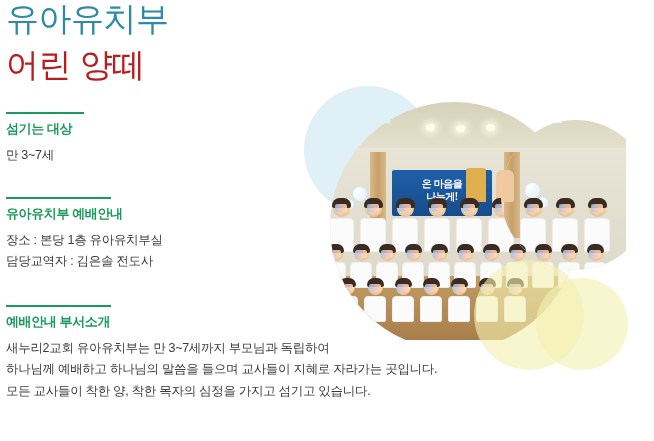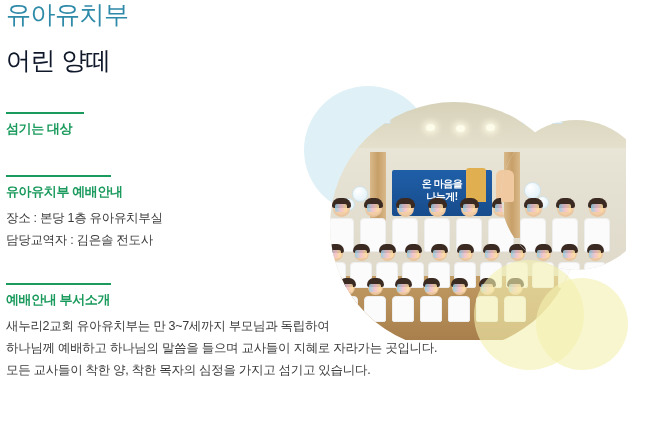--- a/index.html
+++ b/index.html
@@ -21,27 +21,27 @@
   }
 
   
   .title-block {
     position:absolute;
     left:6px;
     top:2px;
     line-height:1.02;
   }
   .title-line {
-    font-size:25px;
+    font-size:33px;
     font-weight:400;
     letter-spacing:-0.5px;
     white-space:nowrap;
   }
   .title-line-1 { color:#2e8aa8; }
-  .title-line-2 { color:#0f172a; margin-top:20px; }
+  .title-line-2 { color:#b91c1c; margin-top:12px; }
 
   
   .content {
     position:absolute;
     left:6px;
     top:112px;
     width:500px;
   }
 
   .section { margin-bottom:0; }
@@ -271,20 +271,21 @@
   <div class="title-block">
     <div class="title-line title-line-1">유아유치부</div>
     <div class="title-line title-line-2">어린 양떼</div>
   </div>
 
   <div class="content">
 
     <div class="section">
       <div class="rule"></div>
       <div class="section-heading">섬기는 대상</div>
+      <div class="detail-line">만 3~7세</div>
     </div>
 
     <div class="gap-a"></div>
 
     <div class="section">
       <div class="rule wide"></div>
       <div class="section-heading">유아유치부 예배안내</div>
       <div class="detail-line">장소 : 본당 1층 유아유치부실</div>
       <div class="detail-line">담당교역자 : 김은솔 전도사</div>
     </div>

